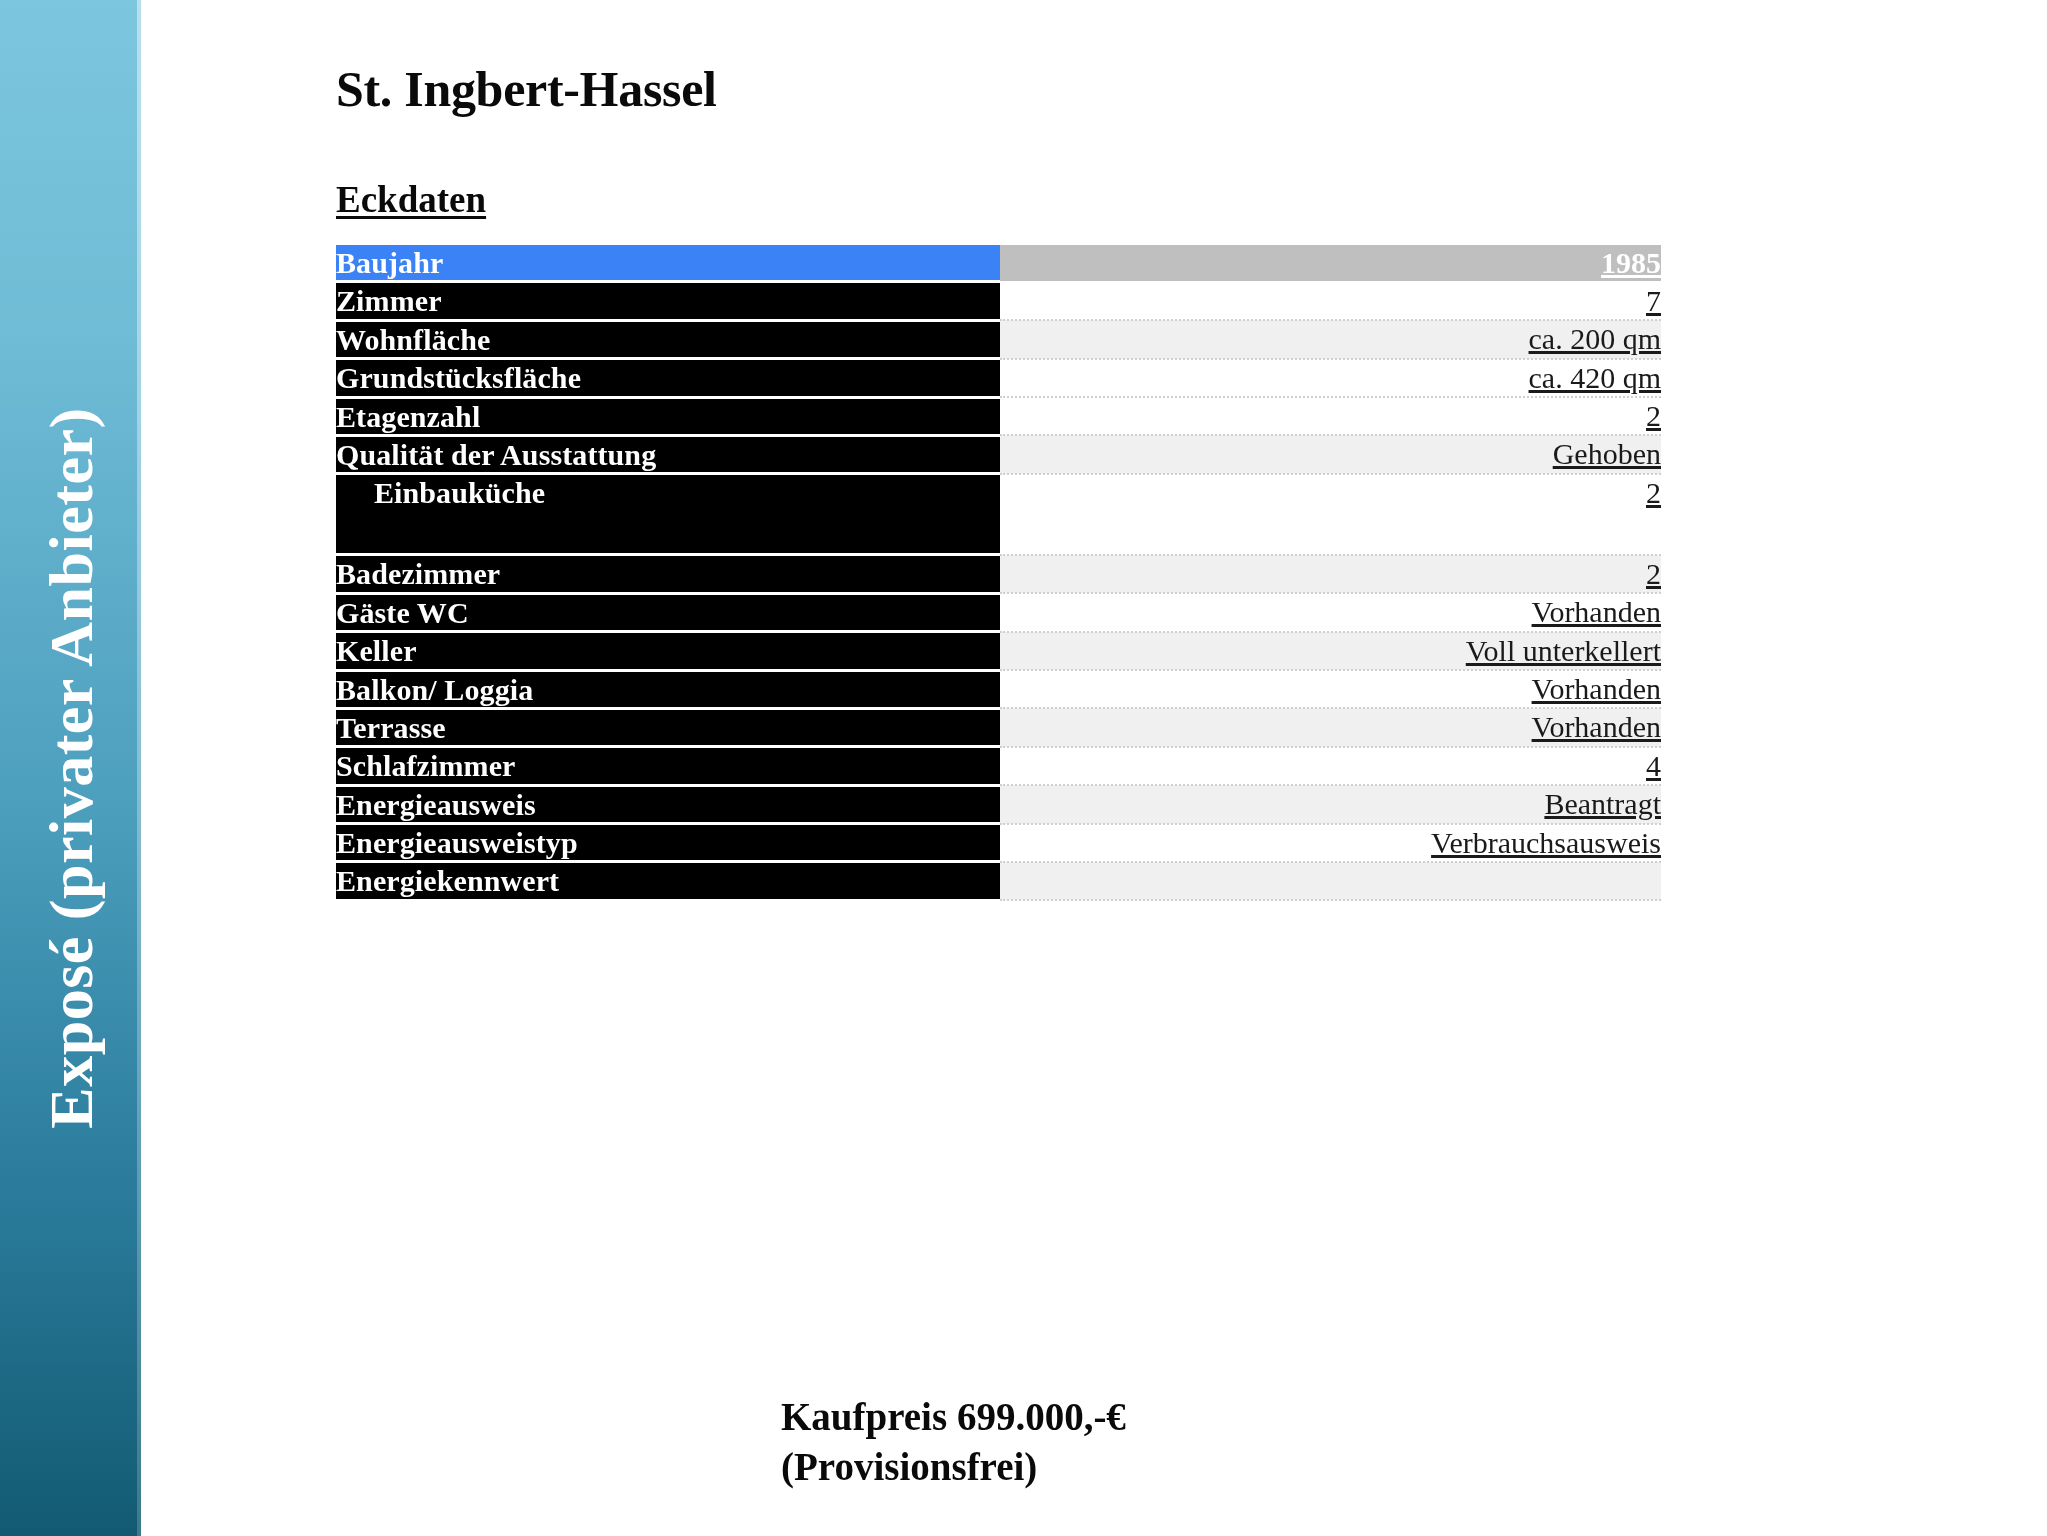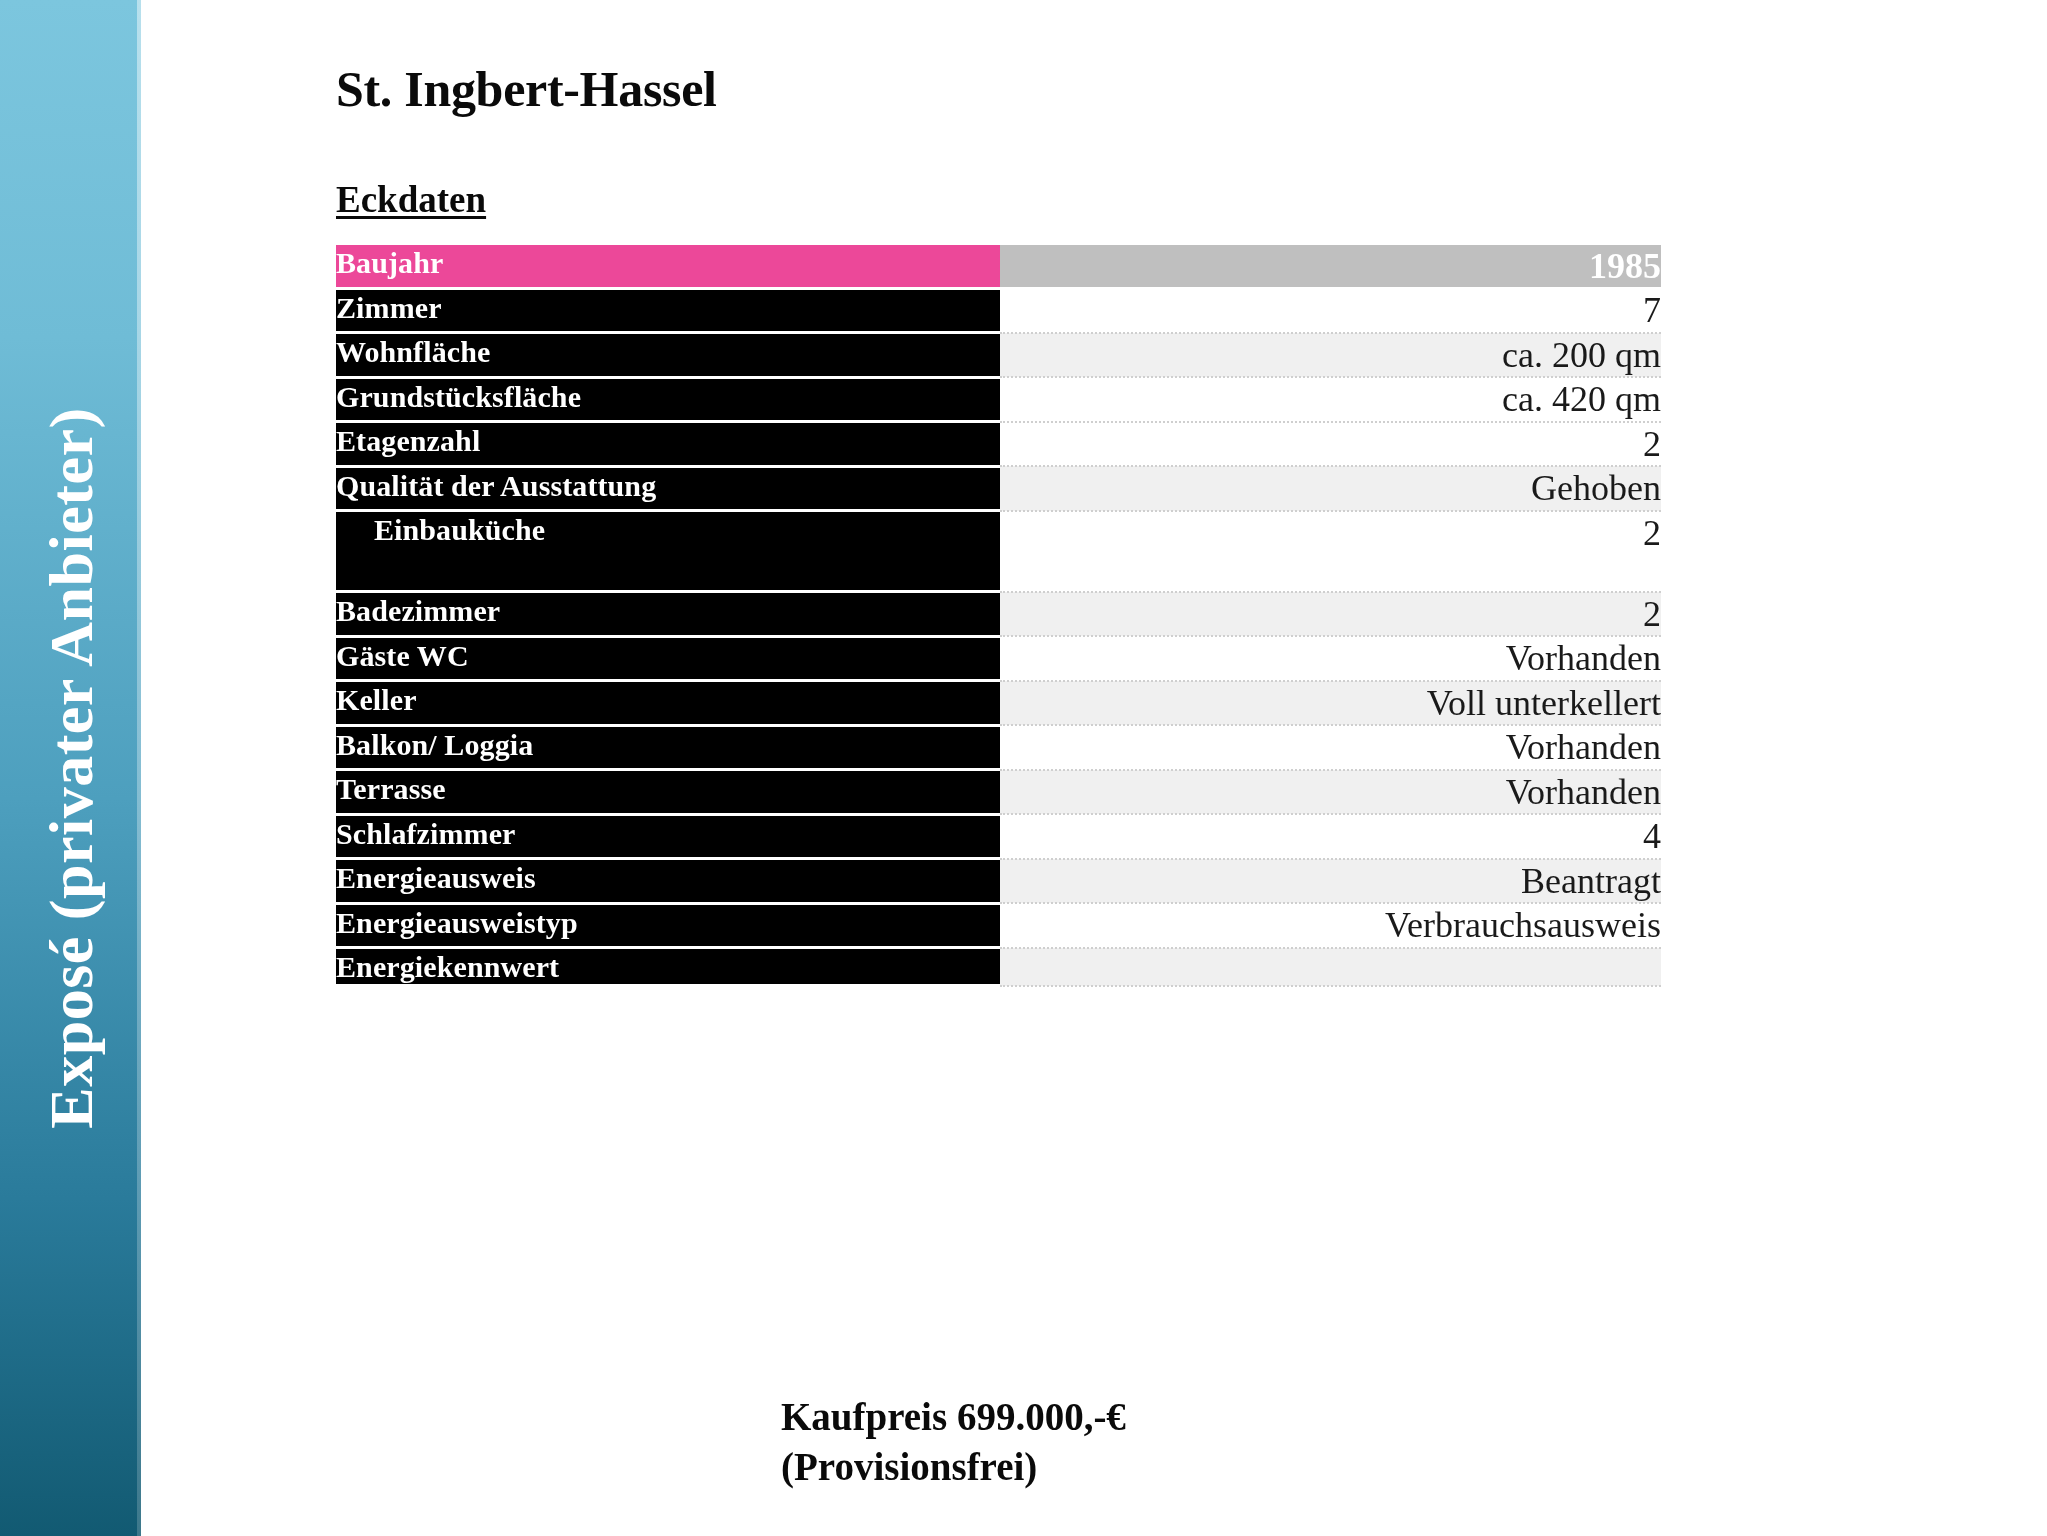--- a/index.html
+++ b/index.html
@@ -102,34 +102,35 @@
     font-weight: bold;
     font-size: 30px;
     padding: 11px 0 11px 10px;
     border-bottom: 3px solid #ffffff;
     line-height: 1.18;
     letter-spacing: 0.1px;
   }
   .val {
     background: #ffffff;
     color: #1a1a1a;
-    font-size: 36px;
+    font-size: 30px;
     text-align: right;
     padding: 11px 11px 11px 0;
     border-bottom: 2px dotted #cfcfcf;
     line-height: 1.18;
     font-weight: normal;
+    text-decoration: underline;
   }
   tr.alt .val {
     background: #f0f0f0;
   }
 
   
   tr.head .lbl {
-    background: #ec4899;
+    background: #3b82f6;
   }
   tr.head .val {
     background: #bfbfbf;
     color: #ffffff;
     font-weight: bold;
     border-bottom: 2px solid #ffffff;
   }
 
   
   tr.tall .lbl,

